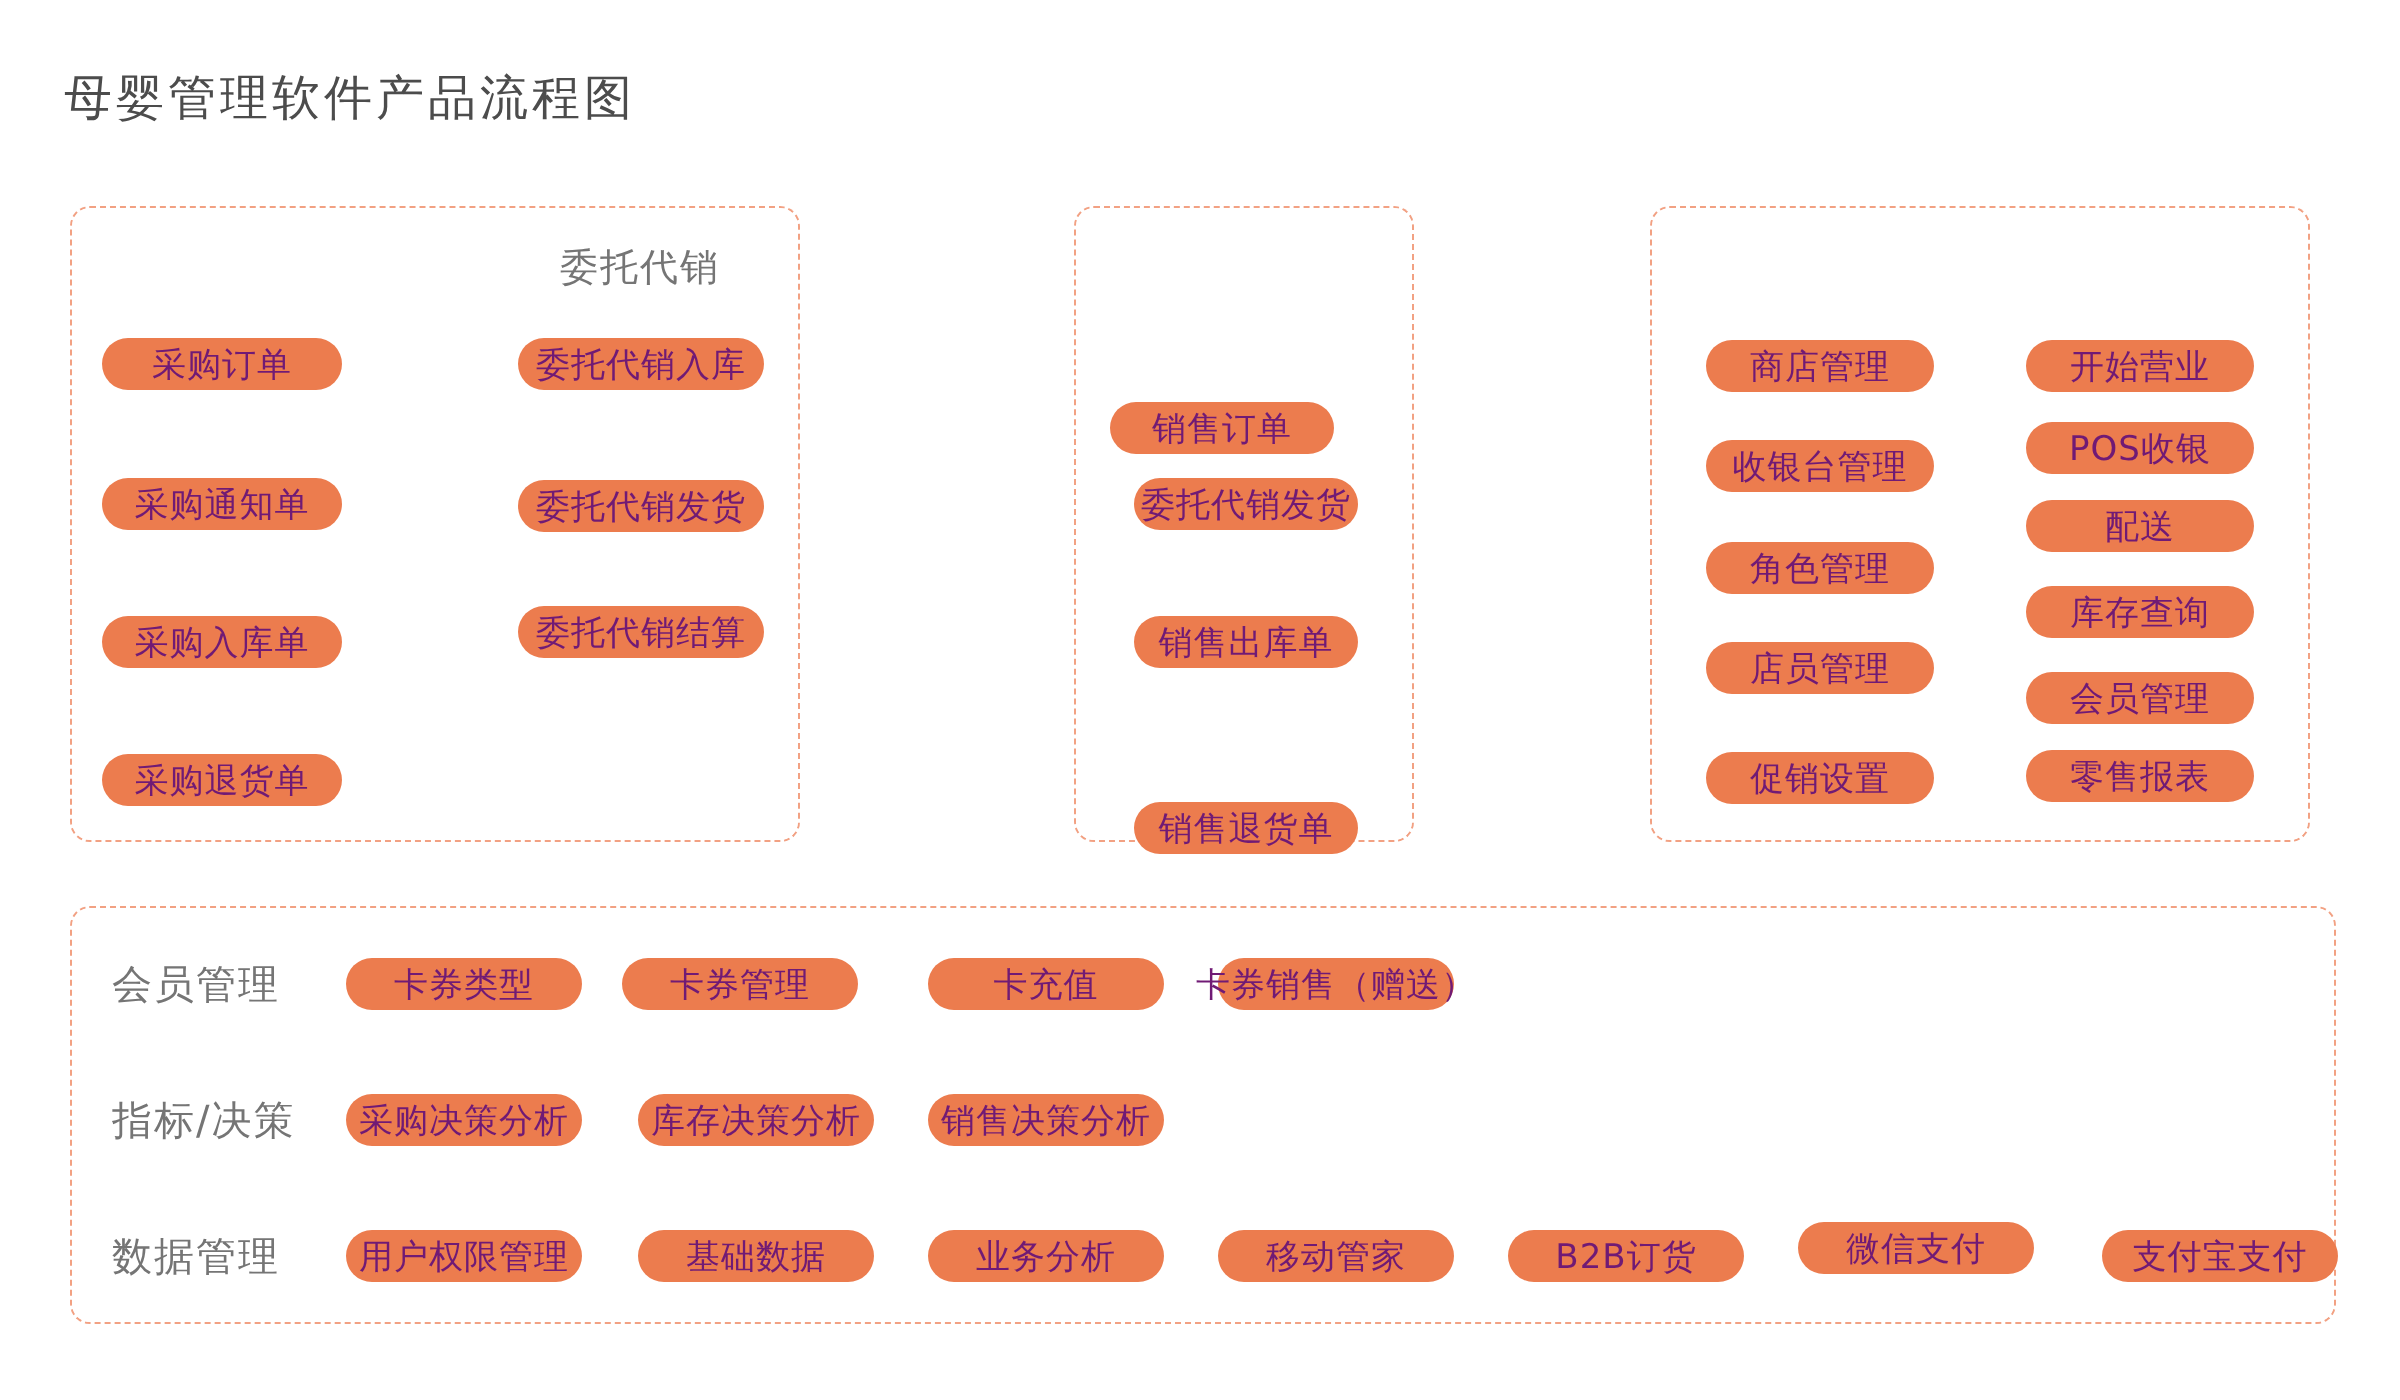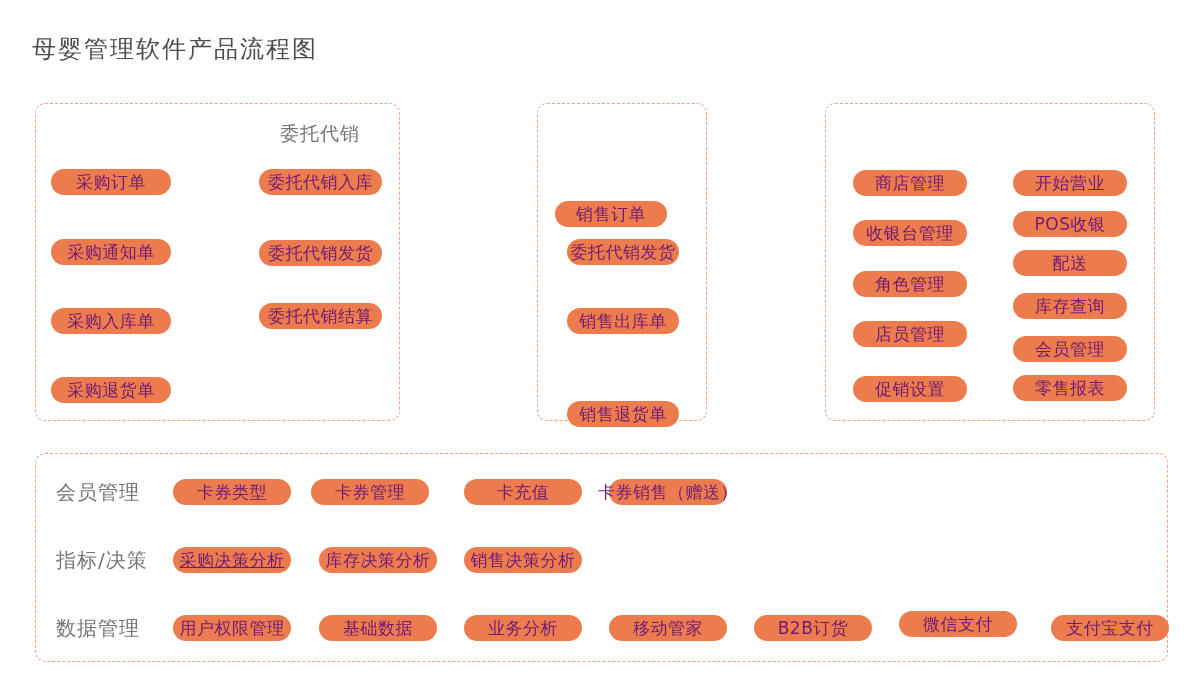--- a/index.html
+++ b/index.html
@@ -102,21 +102,21 @@
 
   <div class="panel" style="left:35px; top:453px; width:1133px; height:209px;">
 
     <div class="row-label" style="left:20px; top:25px;">会员管理</div>
     <div class="pill" style="left:137px; top:25px; width:118px;">卡券类型</div>
     <div class="pill" style="left:275px; top:25px; width:118px;">卡券管理</div>
     <div class="pill" style="left:428px; top:25px; width:118px;">卡充值</div>
     <div class="pill" style="left:573px; top:25px; width:118px;">卡券销售（赠送）</div>
 
     <div class="row-label" style="left:20px; top:93px;">指标/决策</div>
-    <div class="pill" style="left:137px; top:93px; width:118px;text-decoration:underline;">采购决策分析</div>
+    <div class="pill" style="left:137px; top:93px; width:118px;">采购决策分析</div>
     <div class="pill" style="left:283px; top:93px; width:118px;">库存决策分析</div>
     <div class="pill" style="left:428px; top:93px; width:118px;">销售决策分析</div>
 
     <div class="row-label" style="left:20px; top:161px;">数据管理</div>
     <div class="pill" style="left:137px; top:161px; width:118px;">用户权限管理</div>
     <div class="pill" style="left:283px; top:161px; width:118px;">基础数据</div>
     <div class="pill" style="left:428px; top:161px; width:118px;">业务分析</div>
     <div class="pill" style="left:573px; top:161px; width:118px;">移动管家</div>
     <div class="pill" style="left:718px; top:161px; width:118px;">B2B订货</div>
     <div class="pill" style="left:863px; top:157px; width:118px;">微信支付</div>

